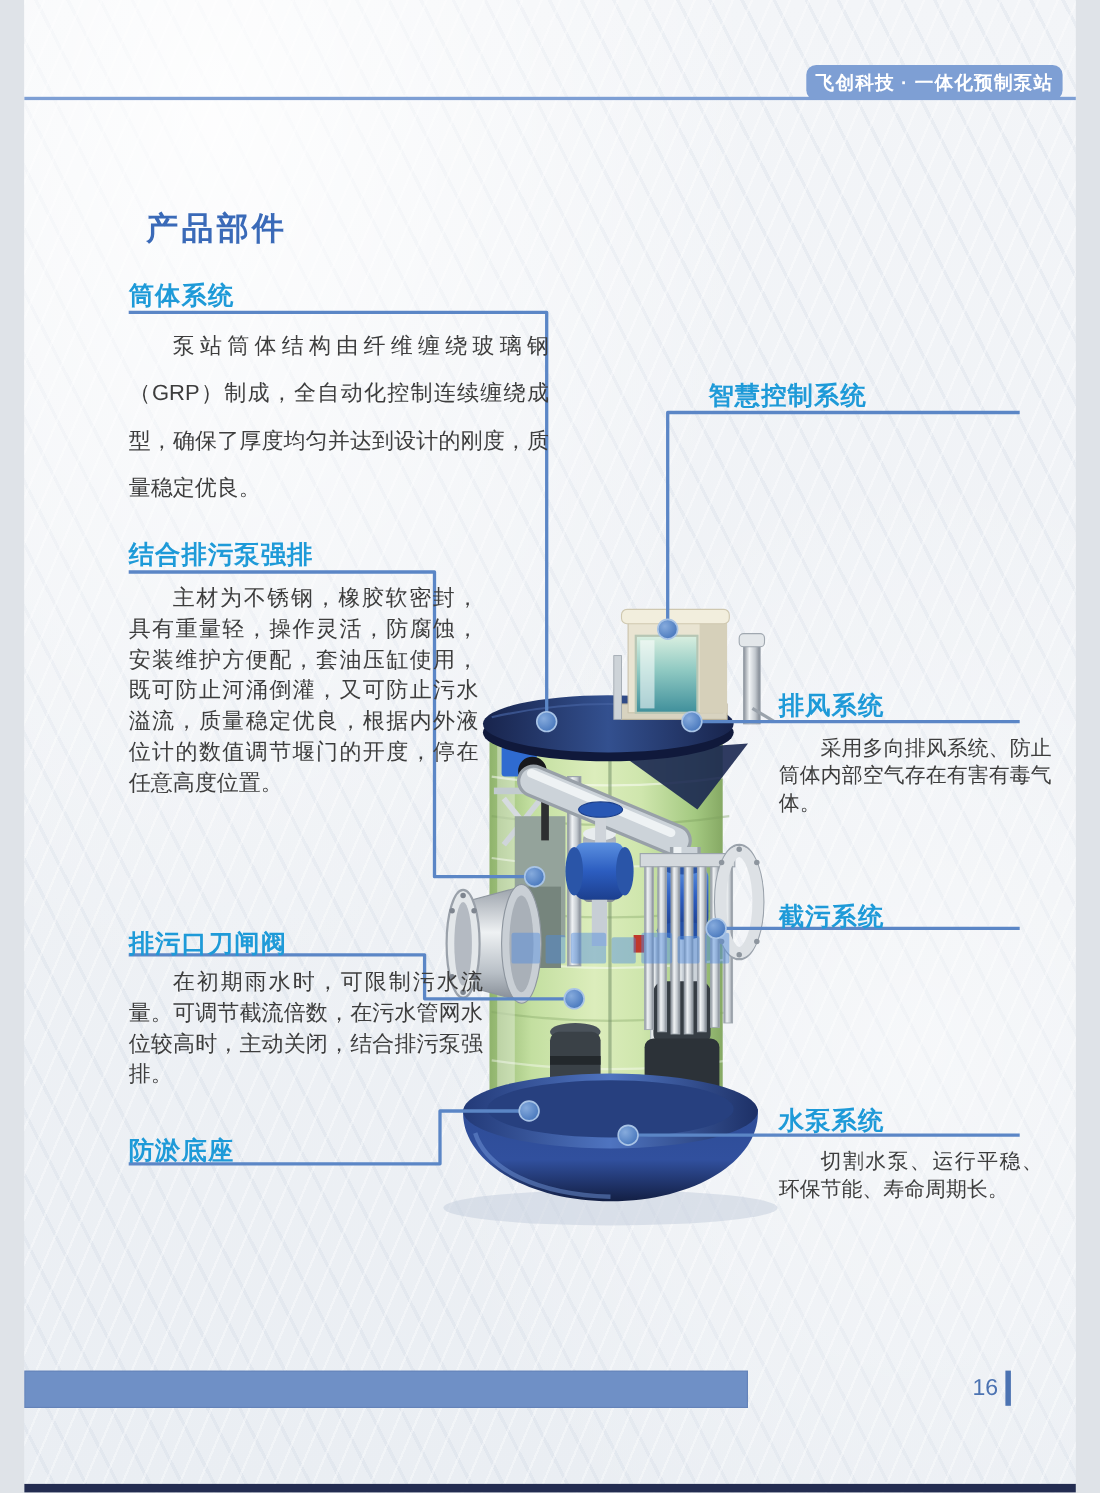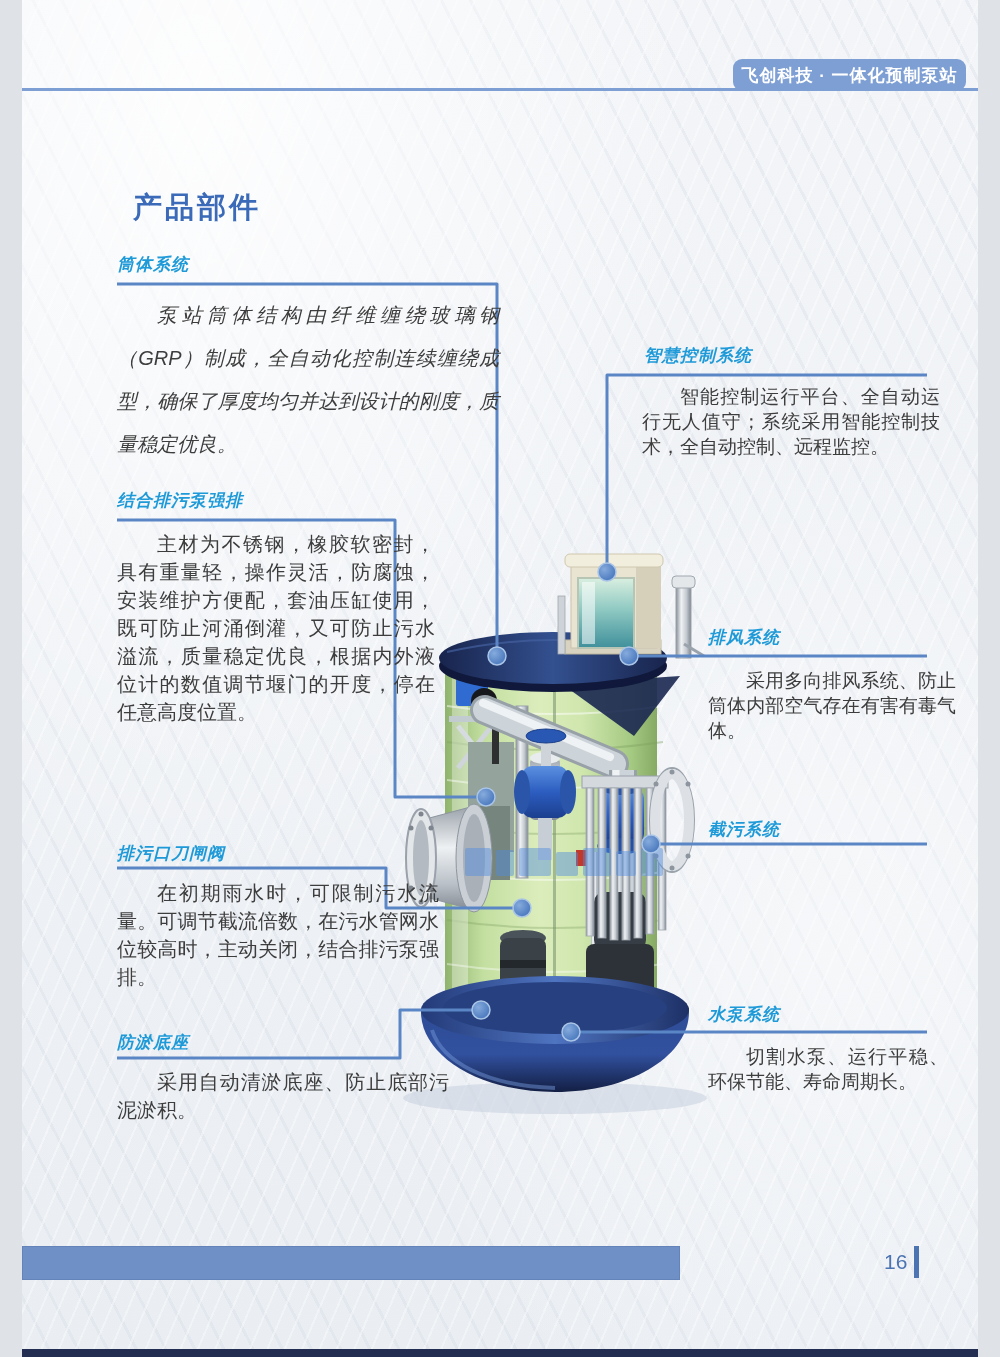--- a/index.html
+++ b/index.html
@@ -19,26 +19,26 @@
     position:absolute;left:711px;top:59px;width:233px;height:32px;background:#7e9fd4;
     border-radius:9px;color:#ffffff;font-size:17px;font-weight:bold;letter-spacing:1px;
     display:flex;align-items:center;justify-content:center;
   }
   
   .title{
     position:absolute;left:95px;top:172px;margin:16px;font-size:29px;font-weight:bold;
     color:#3a6ab8;letter-spacing:3px;
   }
   
-  .sec-label{position:absolute;font-size:17px;font-weight:bold;color:#1e9ad8;letter-spacing:1px;white-space:nowrap;font-style:italic;}
+  .sec-label{position:absolute;font-size:23px;font-weight:bold;color:#1e9ad8;letter-spacing:1px;white-space:nowrap;}
   
   .sec-body{position:absolute;color:#3d3d3d;text-indent:2em;text-align:justify;}
   .col-l{font-size:20px;line-height:28px;}
   .col-r{font-size:19px;line-height:25px;}
-  .lh-wide{line-height:43px;font-style:italic;}
+  .lh-wide{line-height:43px;}
   
   .footer-bar{position:absolute;left:0;top:1246px;width:658px;height:34px;background:#6f90c6;border:1px solid rgba(80,110,160,.35);box-sizing:border-box;}
   .page-num{position:absolute;left:862px;top:1246px;display:flex;align-items:center;color:#4c73b2;font-size:21px;}
   .page-num .pn-bar{display:inline-block;width:5px;height:32px;background:#4c73b2;margin-left:7px;}
   .bottom-strip{position:absolute;left:0;top:1349px;width:1000px;height:8px;background:#232c51;}
   svg{position:absolute;left:0;top:0;}
 </style>
 </head>
 <body>
 
@@ -285,24 +285,22 @@
   <div class="sec-label" style="left:95px;top:253px;">筒体系统</div>
   <div class="sec-body col-l lh-wide" style="left:95px;top:294px;width:382px;">泵站筒体结构由纤维缠绕玻璃钢（GRP）制成，全自动化控制连续缠绕成型，确保了厚度均匀并达到设计的刚度，质量稳定优良。</div>
 
   <div class="sec-label" style="left:95px;top:489px;">结合排污泵强排</div>
   <div class="sec-body col-l" style="left:95px;top:530px;width:318px;">主材为不锈钢，橡胶软密封，具有重量轻，操作灵活，防腐蚀，安装维护方便配，套油压缸使用，既可防止河涌倒灌，又可防止污水溢流，质量稳定优良，根据内外液位计的数值调节堰门的开度，停在任意高度位置。</div>
 
   <div class="sec-label" style="left:95px;top:842px;">排污口刀闸阀</div>
   <div class="sec-body col-l" style="left:95px;top:879px;width:322px;">在初期雨水时，可限制污水流量。可调节截流倍数，在污水管网水位较高时，主动关闭，结合排污泵强排。</div>
 
   <div class="sec-label" style="left:95px;top:1031px;">防淤底座</div>
-  <div class="sec-body col-l" style="left:95px;top:1068px;width:332px;">采用自动清淤底座、防止底部污泥淤积。</div>
 
   <div class="sec-label" style="left:622px;top:344px;">智慧控制系统</div>
-  <div class="sec-body col-r" style="left:620px;top:384px;width:298px;">智能控制运行平台、全自动运行无人值守；系统采用智能控制技术，全自动控制、远程监控。</div>
 
   <div class="sec-label" style="left:686px;top:626px;">排风系统</div>
   <div class="sec-body col-r" style="left:686px;top:668px;width:248px;">采用多向排风系统、防止筒体内部空气存在有害有毒气体。</div>
 
   <div class="sec-label" style="left:686px;top:818px;">截污系统</div>
 
   <div class="sec-label" style="left:686px;top:1003px;">水泵系统</div>
   <div class="sec-body col-r" style="left:686px;top:1044px;width:240px;">切割水泵、运行平稳、环保节能、寿命周期长。</div>
 
   <div class="footer-bar"></div>

